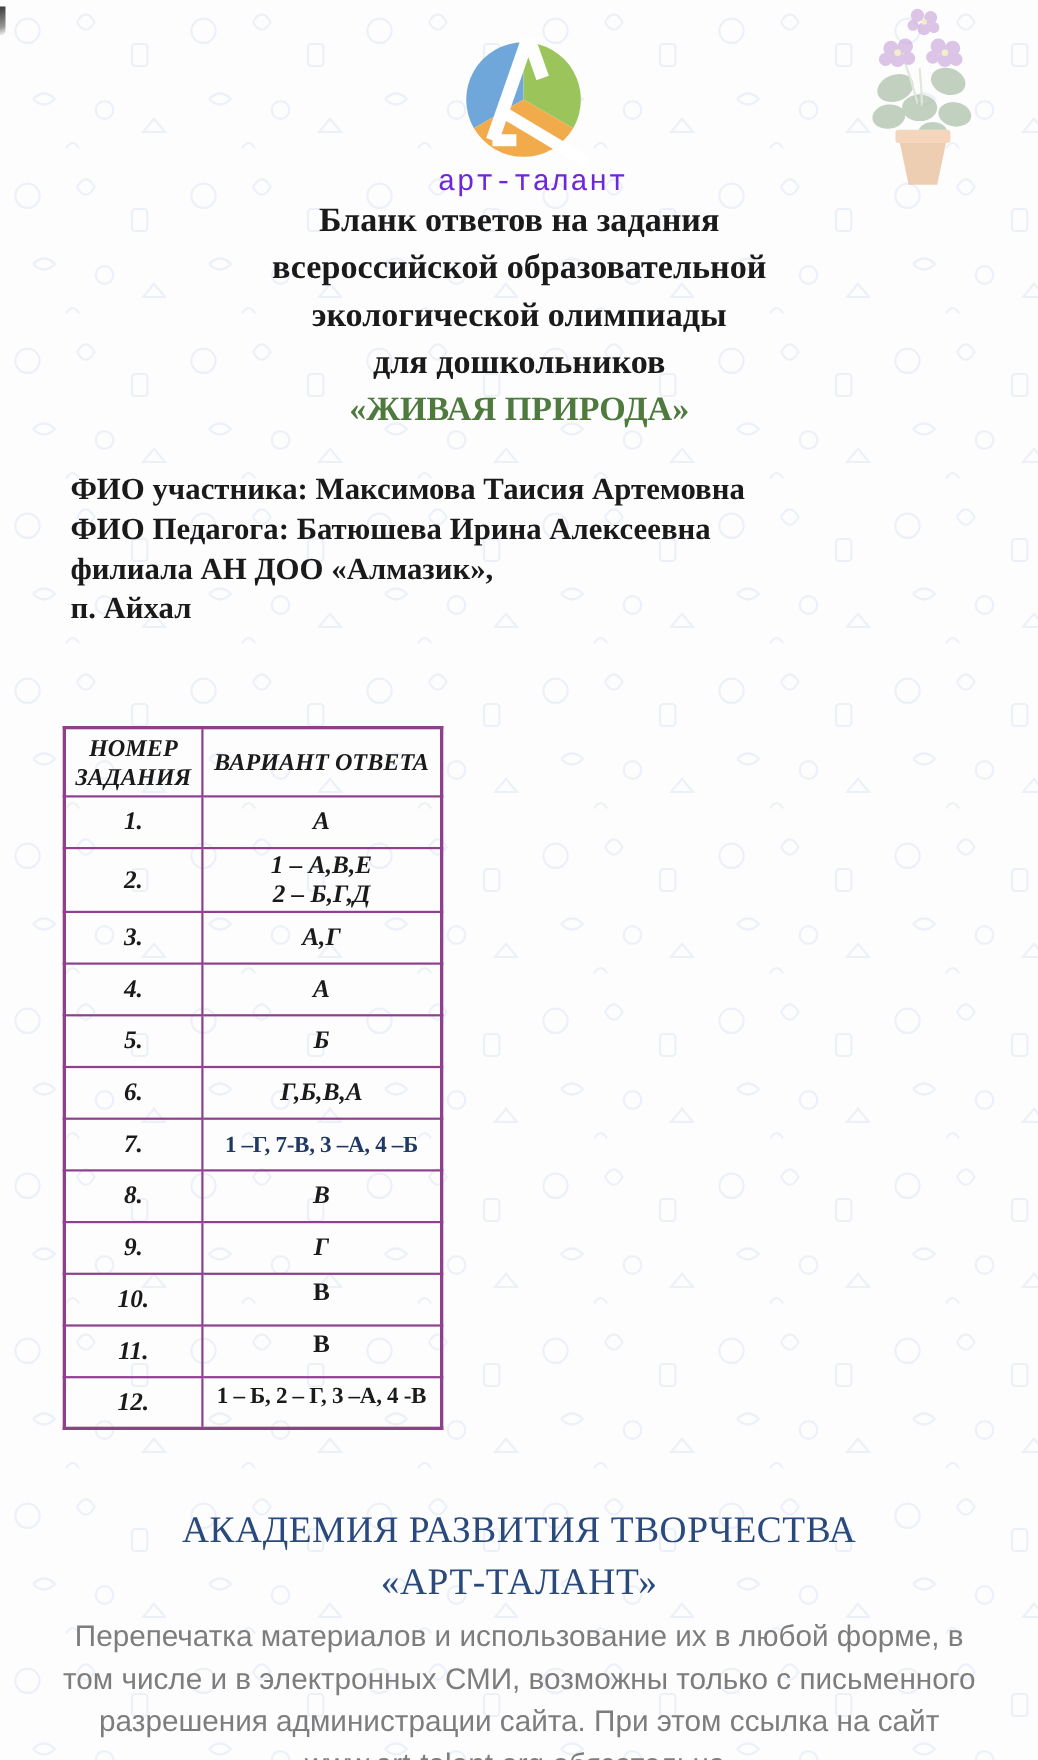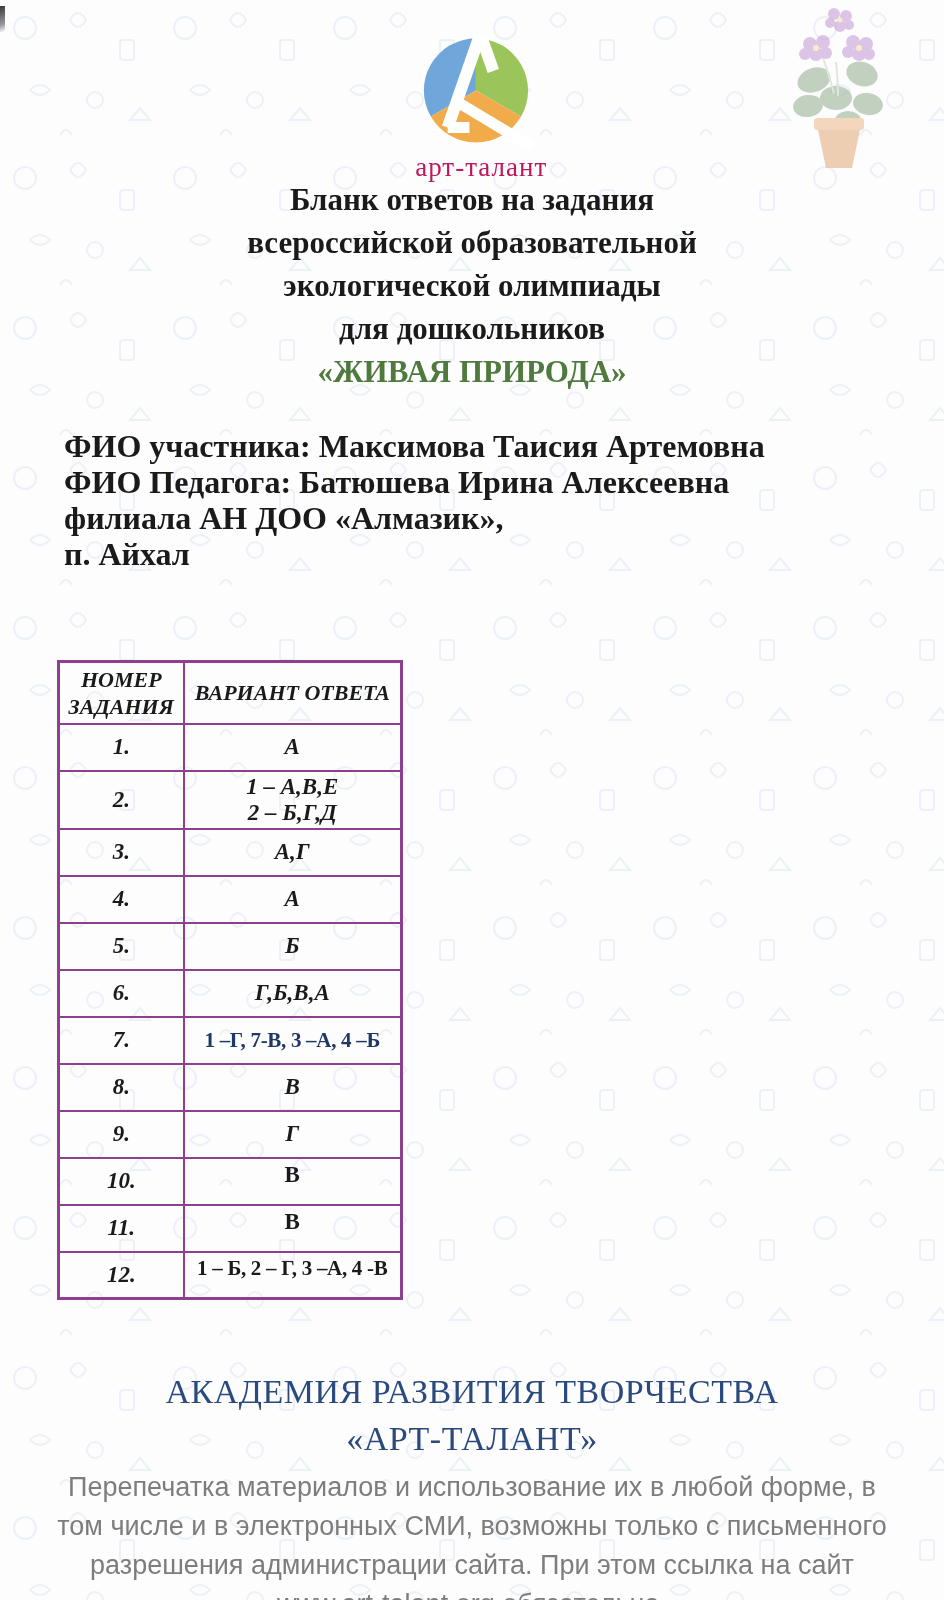--- a/index.html
+++ b/index.html
@@ -16,37 +16,37 @@
     position: absolute; left: 0; top: 6px; width: 5px; height: 26px;
     background: linear-gradient(160deg, #3a3a3a, #9a9a9a 70%, transparent);
     border-radius: 0 0 4px 0; z-index: 2;
   }
   .layer { position: absolute; z-index: 1; }
 
   
   .logo-wrap { top: 34px; left: 50%; transform: translateX(-44%); width: 120px; height: 120px; }
   .wordmark {
     top: 152px; left: 50%; transform: translateX(-43%);
-    font-family: Liberation Serif, serif;
-    font-size: 27px; color: #be185d; letter-spacing: 1px; font-weight: 500;
+    font-family: Liberation Mono, monospace;
+    font-size: 27px; color: #6d28d9; letter-spacing: 1px; font-weight: 500;
   }
   .flower-wrap { top: 2px; right: 54px; width: 100px; height: 170px; opacity: 0.62; }
 
   
   .title-block {
     top: 178px; left: 0; width: 100%;
     text-align: center; font-weight: bold;
     font-size: 31px; line-height: 43px;
   }
   .title-block .subtitle { color: #4f7a3d; }
 
   
   .info-block {
     top: 428px; left: 64px; width: 820px;
-    font-weight: bold; font-size: 32px; line-height: 36px;
+    font-weight: bold; font-size: 28px; line-height: 36px;
   }
 
   
   .answers-table {
     position: absolute; top: 660px; left: 57px; width: 343px;
     border-collapse: collapse; z-index: 1;
     font-size: 23px; font-weight: bold; font-style: italic;
     table-layout: fixed;
   }
   .answers-table col.c1 { width: 125px; }

